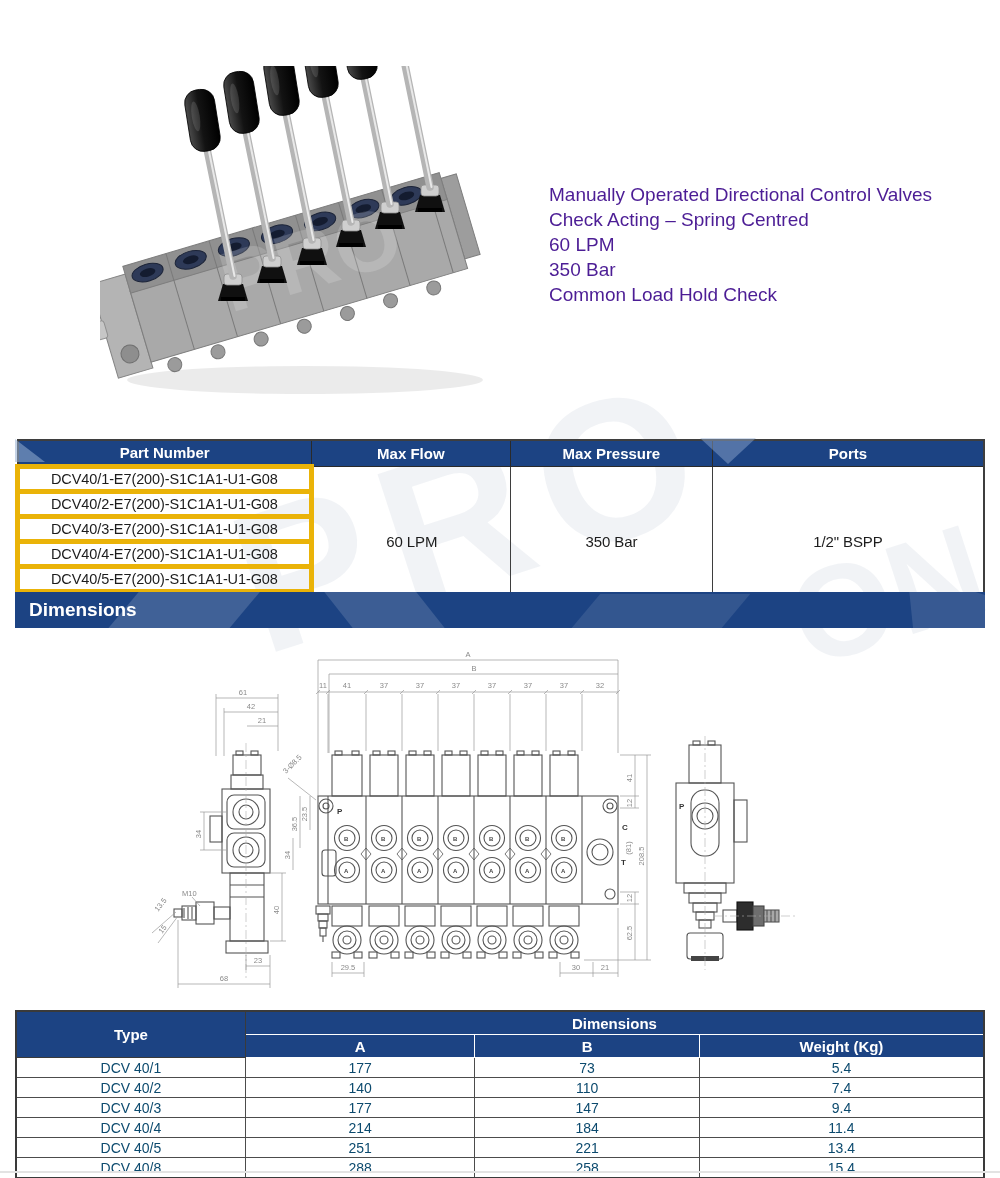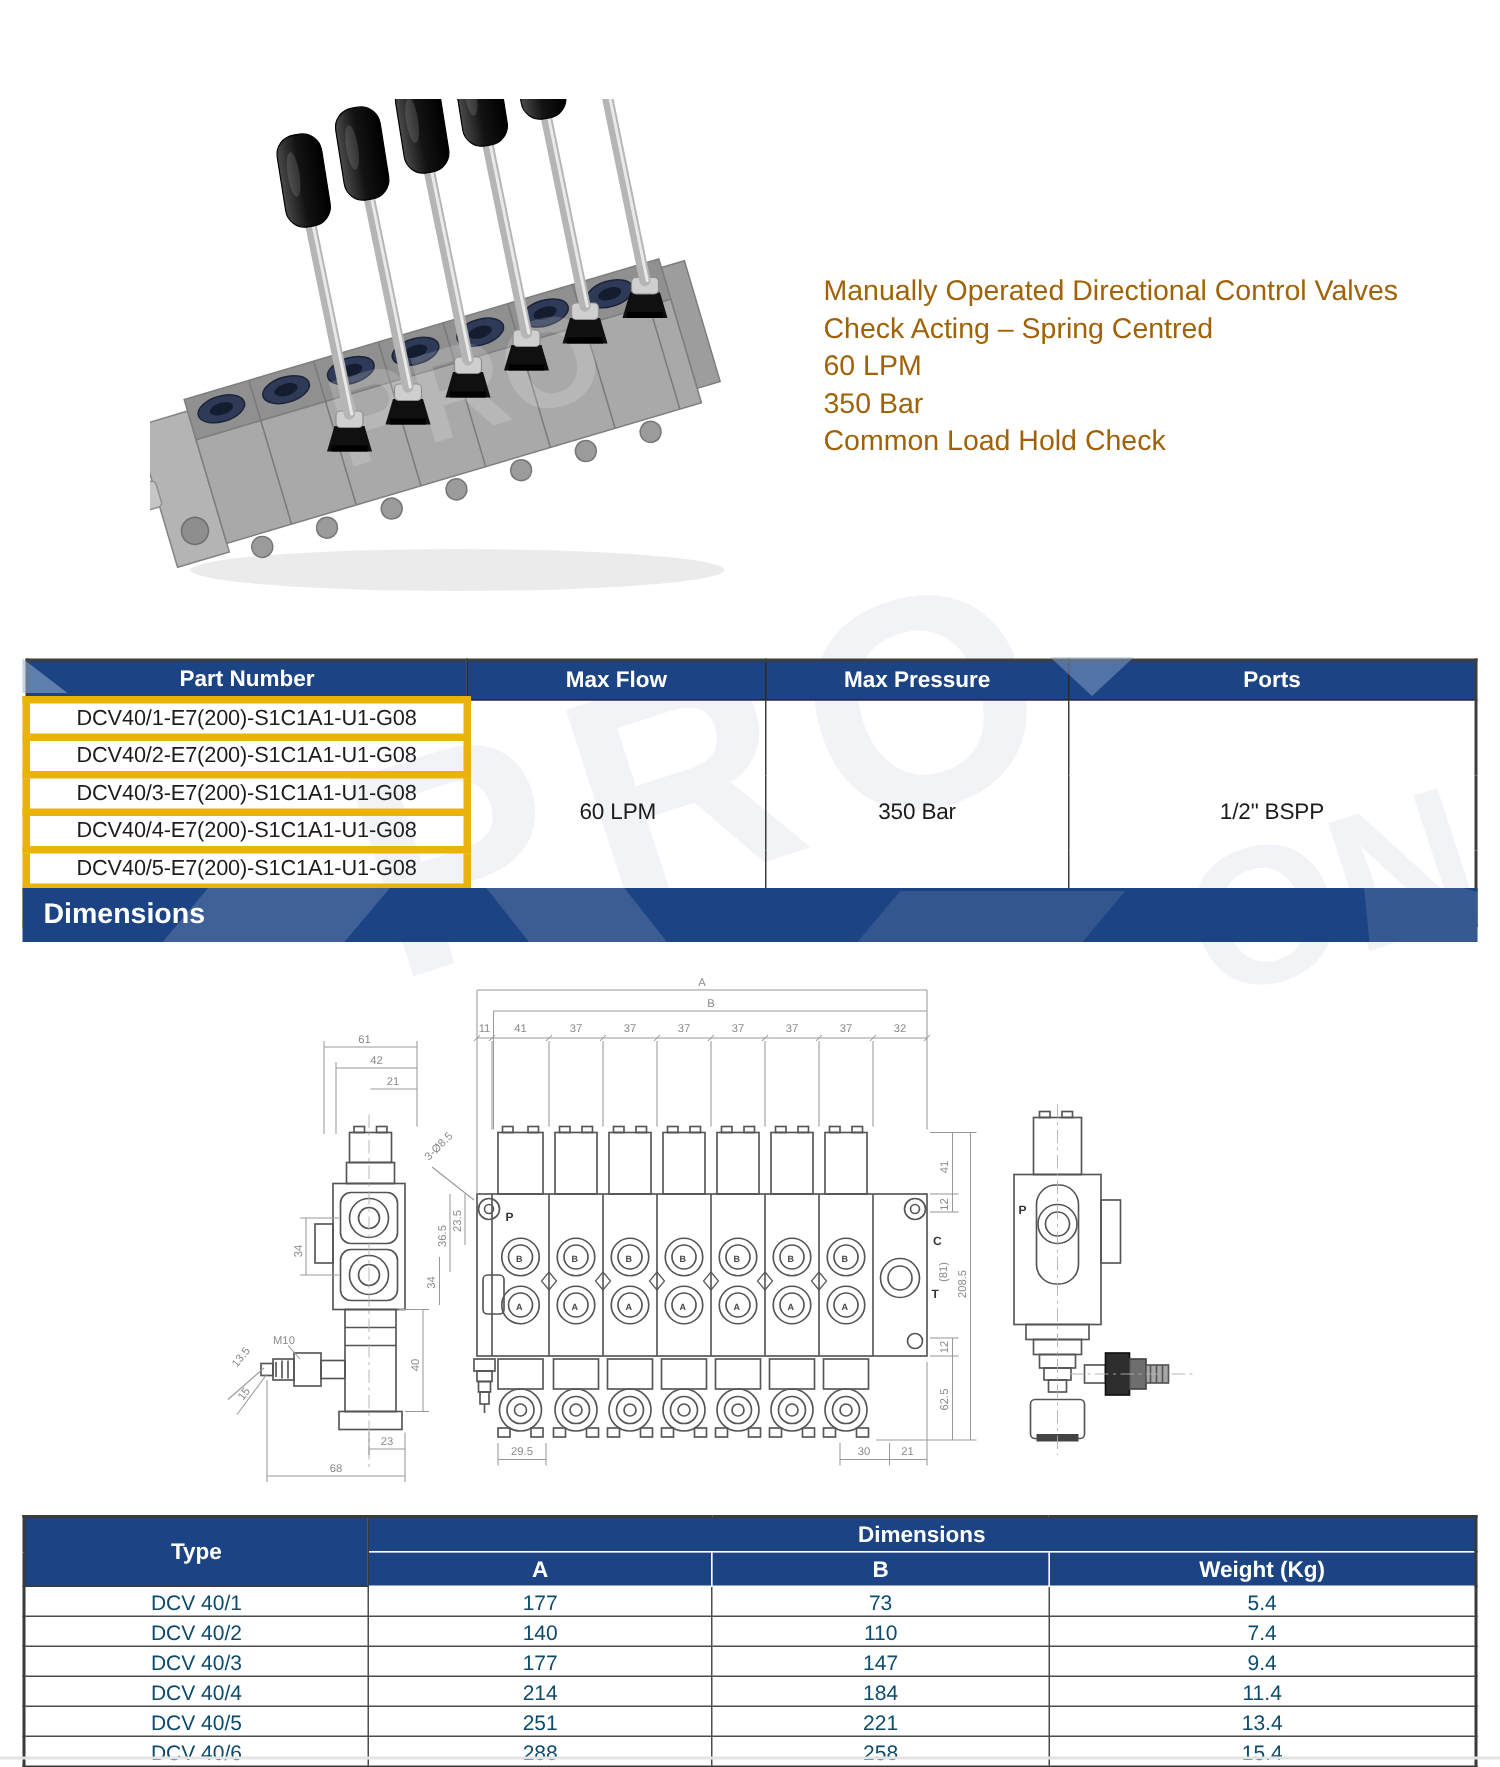--- a/index.html
+++ b/index.html
@@ -8,21 +8,21 @@
   
   .wm{position:absolute;font-weight:bold;transform:rotate(-18deg);pointer-events:none;
       font-family:"Liberation Sans",sans-serif;}
   .wm-main{left:230px;top:400px;font-size:200px;color:rgba(120,140,165,0.10);letter-spacing:18px;}
   .wm-right{left:790px;top:520px;font-size:130px;color:rgba(120,140,165,0.10);}
   .wm-tri1{position:absolute;left:15px;top:439px;width:0;height:0;
            border-bottom:23px solid rgba(150,175,210,0.55);border-right:30px solid transparent;}
   .wm-tri2{position:absolute;left:700px;top:438px;width:0;height:0;
            border-top:26px solid rgba(150,175,210,0.45);border-left:28px solid transparent;border-right:28px solid transparent;}
   
-  .desc{position:absolute;left:549px;top:182px;width:390px;font-size:19px;line-height:25px;color:#a16207;}
+  .desc{position:absolute;left:549px;top:182px;width:390px;font-size:19px;line-height:25px;color:#4c1d95;}
   
   table{border-collapse:collapse;table-layout:fixed;}
   .spec{position:absolute;left:15px;top:439px;width:970px;border:2px solid #3e3e3e;}
   .spec th{background:#1c4383;color:#fff;font-size:15px;font-weight:bold;height:23px;
            border:1px solid #2a2a2a;padding:0;}
   .spec td{font-size:14.5px;font-weight:500;text-align:center;height:20px;padding:0;
            border:5px solid #eab308;color:#1c1c1c;letter-spacing:-0.1px;}
   .spec td.merged{border:1px solid #3e3e3e;font-weight:400;font-size:15px;}
   
   .secbar{position:absolute;left:15px;top:592px;width:970px;height:36px;background:#1c4383;overflow:hidden;}
@@ -536,21 +536,21 @@
       <td>184</td>
       <td>11.4</td>
     </tr>
     <tr>
       <td>DCV 40/5</td>
       <td>251</td>
       <td>221</td>
       <td>13.4</td>
     </tr>
     <tr>
-      <td>DCV 40/6</td>
+      <td>DCV 40/8</td>
       <td>288</td>
       <td>258</td>
       <td>15.4</td>
     </tr>
   </tbody>
     </table>
 
   <div class="bottom-line"></div>
 </div>
 

